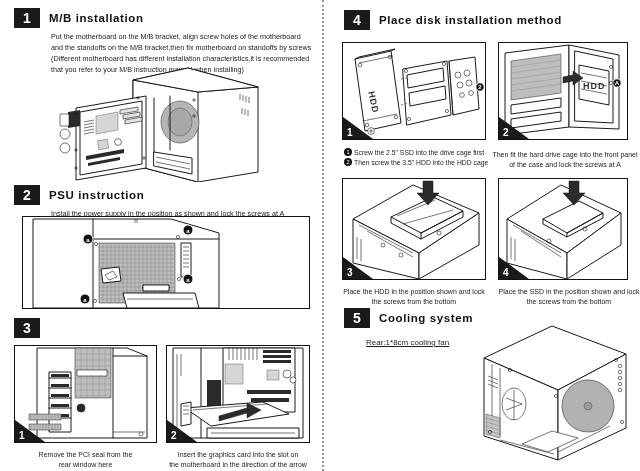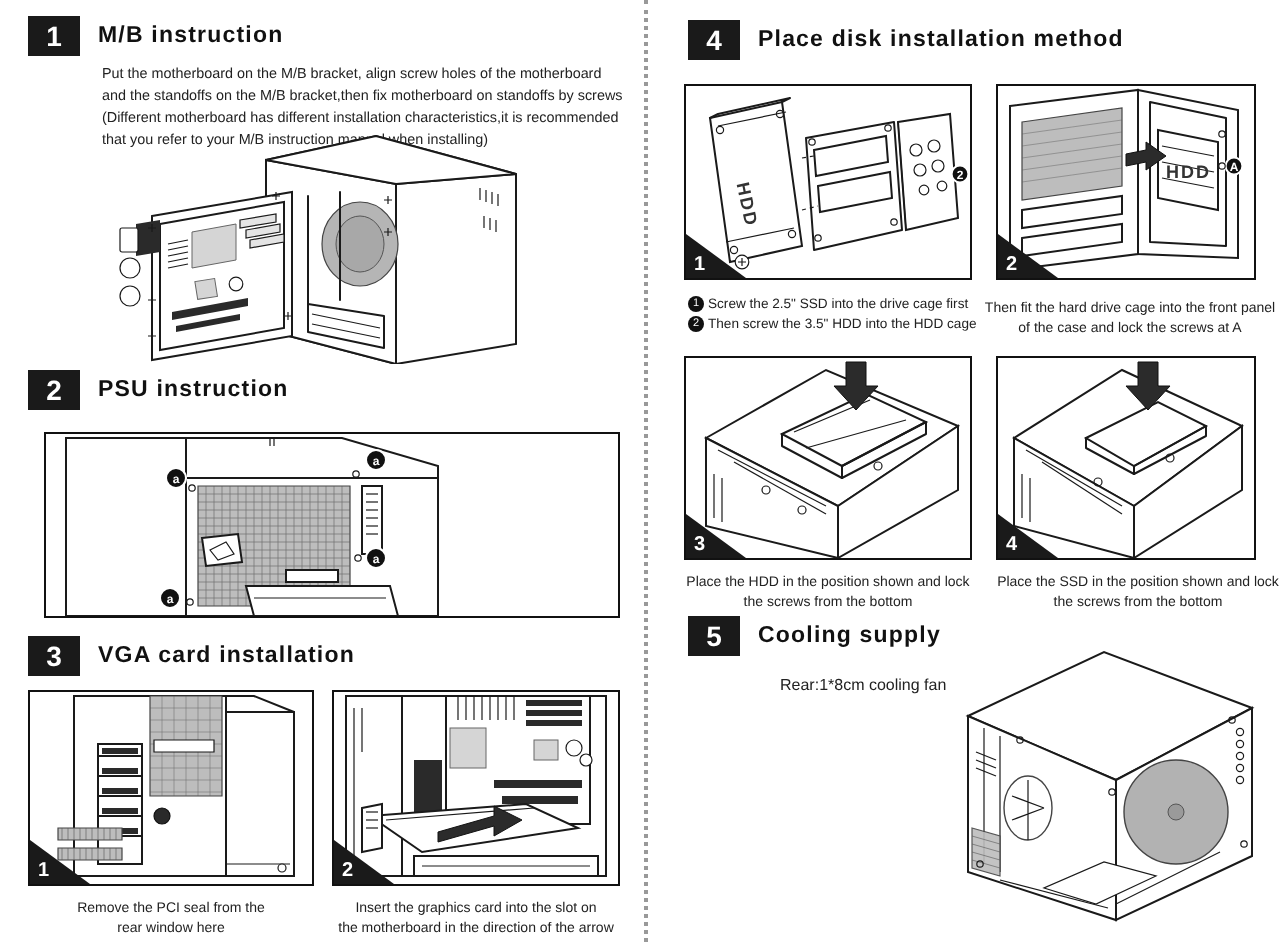--- a/index.html
+++ b/index.html
@@ -151,21 +151,21 @@
 
 <div class="page">
 
   <div class="gutter"></div>
 
   <div class="col-left">
 
     <div style="position:absolute;left:14px;top:8px;width:300px;">
       <div class="sec-head">
         <div class="sec-num">1</div>
-        <div class="sec-title">M/B instruction</div>
+        <div class="sec-title">M/B installation</div>
       </div>
       <div class="sec-body">Put the motherboard on the M/B bracket, align screw holes of the motherboard and the standoffs on the M/B bracket,then fix motherboard on standoffs by screws (Different motherboard has different installation characteristics,it is recommended that you refer to your M/B instruction manual when installing)</div>
     </div>
 
     <div style="position:absolute;left:58px;top:62px;">
       <svg width="250" height="120" viewBox="0 0 250 120">
 
         <path class="fillw" d="M75 18 L130 6 L200 25 L200 110 L140 120 L75 103 Z"></path>
         <path class="fillw" d="M75 18 L140 30 L140 120 L75 103 Z"></path>
         <path class="ln" d="M140 30 L200 25"></path>
@@ -232,20 +232,21 @@
         <path class="ln" d="M96 36 L96 90"></path>
         <path class="ln" d="M112 34 L112 88"></path>
       </svg>
     </div>
 
     <div style="position:absolute;left:14px;top:185px;width:300px;">
       <div class="sec-head">
         <div class="sec-num">2</div>
         <div class="sec-title">PSU instruction</div>
       </div>
+      <div class="sec-body">Install the power supply in the position as shown and lock the screws at A</div>
     </div>
 
     <div class="fig" style="position:absolute;left:22px;top:216px;width:288px;height:93px;">
       <svg width="286" height="91" viewBox="0 0 286 91">
 
         <path class="fillw" d="M10 2 L148 2 L196 16 L196 91 L10 91 Z"></path>
         <path class="ln" d="M70 2 L70 22 L196 22"></path>
         <path class="ln" d="M70 22 L70 91"></path>
 
         <path class="mesh" d="M76 26 L152 26 L152 86 L76 86 Z"></path>
@@ -319,21 +320,20 @@
           <text x="62" y="84.5" text-anchor="middle">a</text>
         </g>
 
         <path class="ln-t" d="M112 2 L112 6 M114 2 L114 6"></path>
       </svg>
     </div>
 
     <div style="position:absolute;left:14px;top:318px;width:300px;">
       <div class="sec-head">
         <div class="sec-num">3</div>
-        <div class="sec-title">VGA card installation</div>
       </div>
     </div>
 
     <div class="fig" style="position:absolute;left:14px;top:345px;width:143px;height:98px;">
       <svg width="141" height="96" viewBox="0 0 141 96">
 
         <path class="fillw" d="M22 2 L112 2 L132 10 L132 92 L22 92 Z"></path>
         <path class="ln" d="M98 2 L98 92"></path>
         <path class="ln" d="M98 10 L132 10"></path>
 
@@ -651,25 +651,25 @@
       <div class="corner-badge">
         <span>4</span>
       </div>
     </div>
     <div class="cap" style="position:absolute;left:164px;top:283px;width:150px;white-space:pre-line;">Place the SSD in the position shown and lock
 the screws from the bottom</div>
 
     <div style="position:absolute;left:14px;top:308px;width:290px;">
       <div class="sec-head">
         <div class="sec-num">5</div>
-        <div class="sec-title">Cooling supply</div>
-      </div>
-    </div>
-
-    <div style="position:absolute;left:60px;top:338px;width:150px;font-size:8px;color:#222;">Rear:1*8cm cooling fan</div>
+        <div class="sec-title">Cooling system</div>
+      </div>
+    </div>
+
+    <div style="position:absolute;left:36px;top:338px;width:150px;font-size:8px;color:#222;text-decoration:underline;">Rear:1*8cm cooling fan</div>
 
     <div style="position:absolute;left:140px;top:318px;">
       <svg width="168" height="150" viewBox="0 0 168 150">
 
         <path class="fillw" d="M14 40 L82 8 L156 36 L88 72 Z"></path>
         <path class="fillw" d="M14 40 L14 118 L88 142 L88 72 Z"></path>
         <path class="fillw" d="M88 72 L156 36 L156 110 L88 142 Z"></path>
 
         <path class="ln-t" d="M22 46 L22 114"></path>
         <path class="ln-t" d="M30 50 L30 118"></path>

